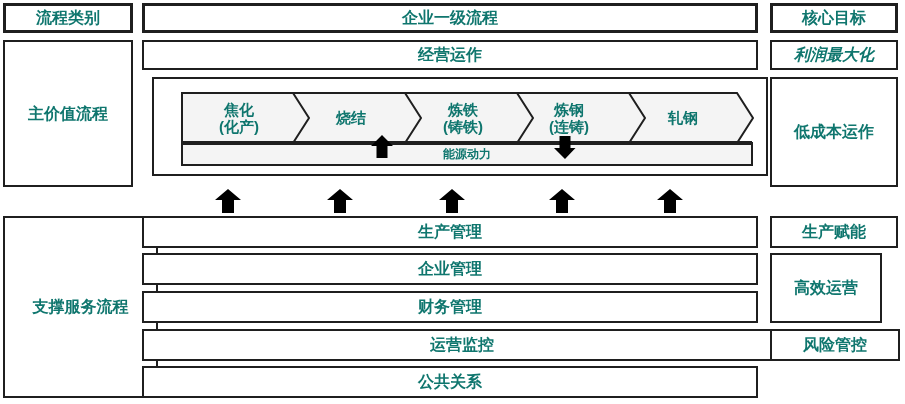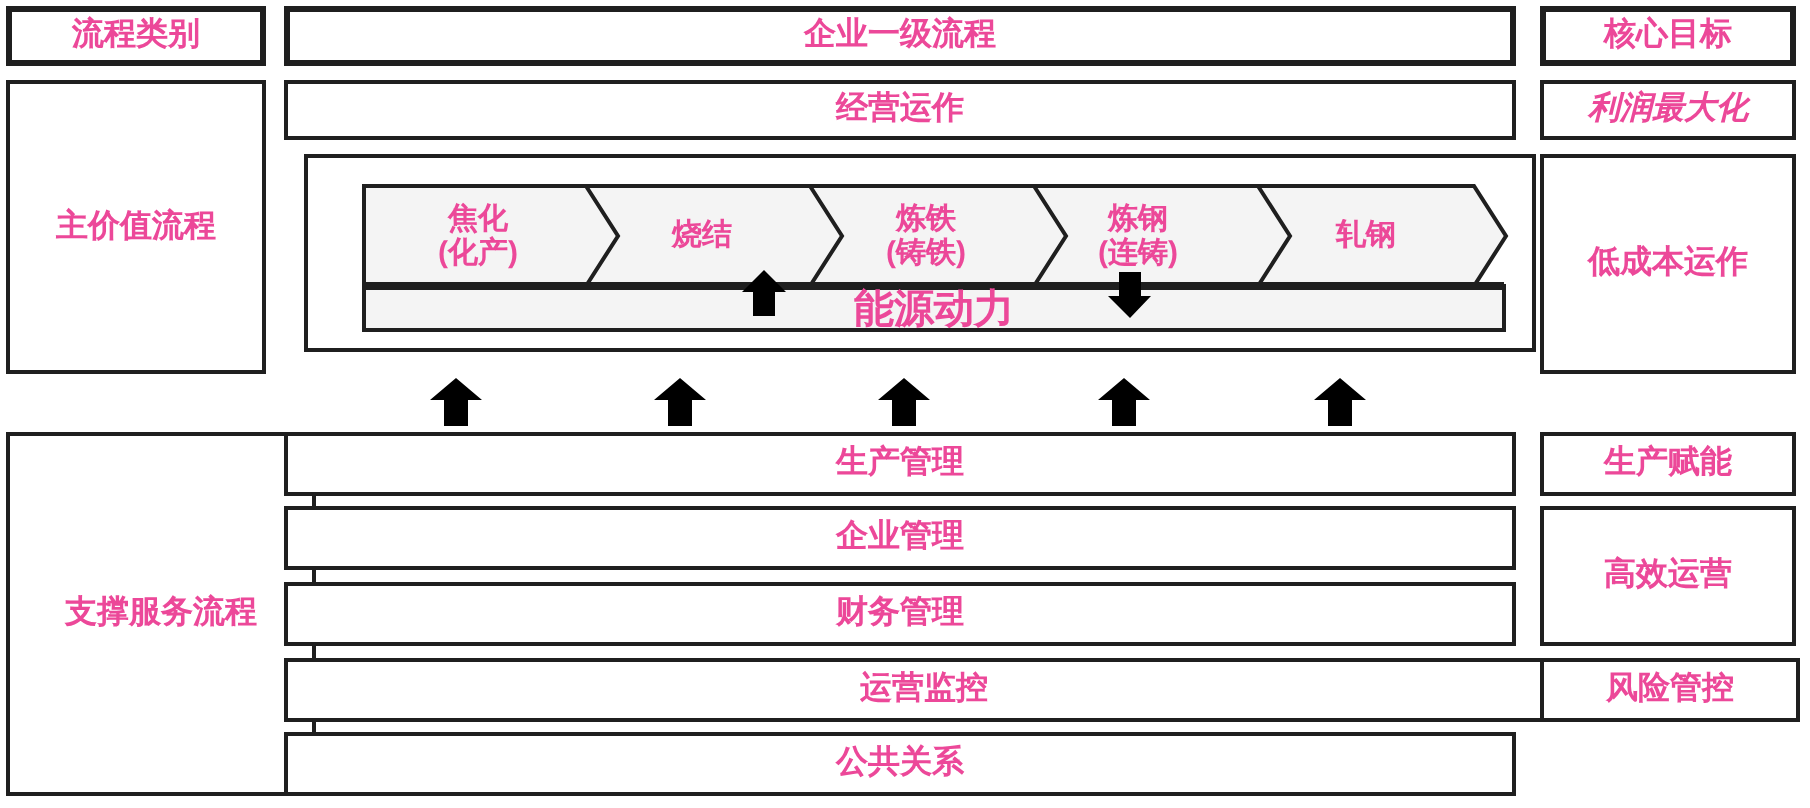--- a/index.html
+++ b/index.html
@@ -2,21 +2,21 @@
 <html style="--border: #1f1f1f; --fill-light: #f4f4f4; --arrow: #000000;"><head>
 <meta charset="utf-8">
 <style>
   html, body { margin: 0; padding: 0; background: #ffffff; }
   .page {
     position: relative;
     width: 905px;
     height: 404px;
     background: #ffffff;
     font-family: "Liberation Sans", sans-serif;
-    color: #ec4899;
+    color: #0f766e;
     overflow: hidden;
   }
   .box {
     position: absolute;
     box-sizing: border-box;
     background: #ffffff;
     border: 2px solid var(--border, #1f1f1f);
     display: flex;
     align-items: center;
     justify-content: center;
@@ -48,21 +48,21 @@
   }
   .energy-label {
     position: absolute;
     left: 28px;
     top: 65px;
     width: 570px;
     height: 21px;
     display: flex;
     align-items: center;
     justify-content: center;
-    font-size: 20px;
+    font-size: 12px;
     font-weight: 700;
   }
   .arrows-layer { position: absolute; left: 142px; top: 188px; }
 </style>
 </head>
 <body>
 
 <div class="page">
 
   <div class="box hdr" style="left:3px; top:3px; width:130px; height:30px;">
@@ -154,21 +154,21 @@
 
   <div class="box" style="left:770px; top:40px; width:128px; height:30px;font-style:italic;">
     <span>利润最大化</span>
   </div>
   <div class="box" style="left:770px; top:77px; width:128px; height:110px;">
     <span>低成本运作</span>
   </div>
   <div class="box" style="left:770px; top:216px; width:128px; height:32px;">
     <span>生产赋能</span>
   </div>
-  <div class="box" style="left:770px; top:253px; width:128px; height:70px;">
+  <div class="box" style="left:770px; top:253px; width:112px; height:70px;">
     <span>高效运营</span>
   </div>
   <div class="box" style="left:770px; top:329px; width:130px; height:32px;">
     <span>风险管控</span>
   </div>
   <div class="box" style="left:770px; top:366px; width:112px; height:32px;margin-top:48px;">
     <span>和谐政企</span>
   </div>
 
 </div>

